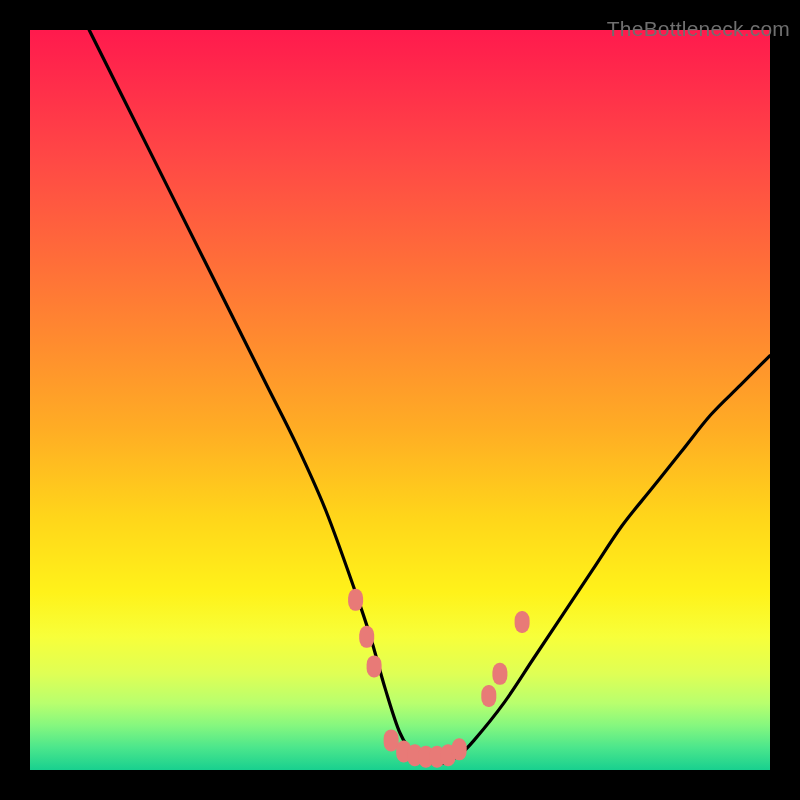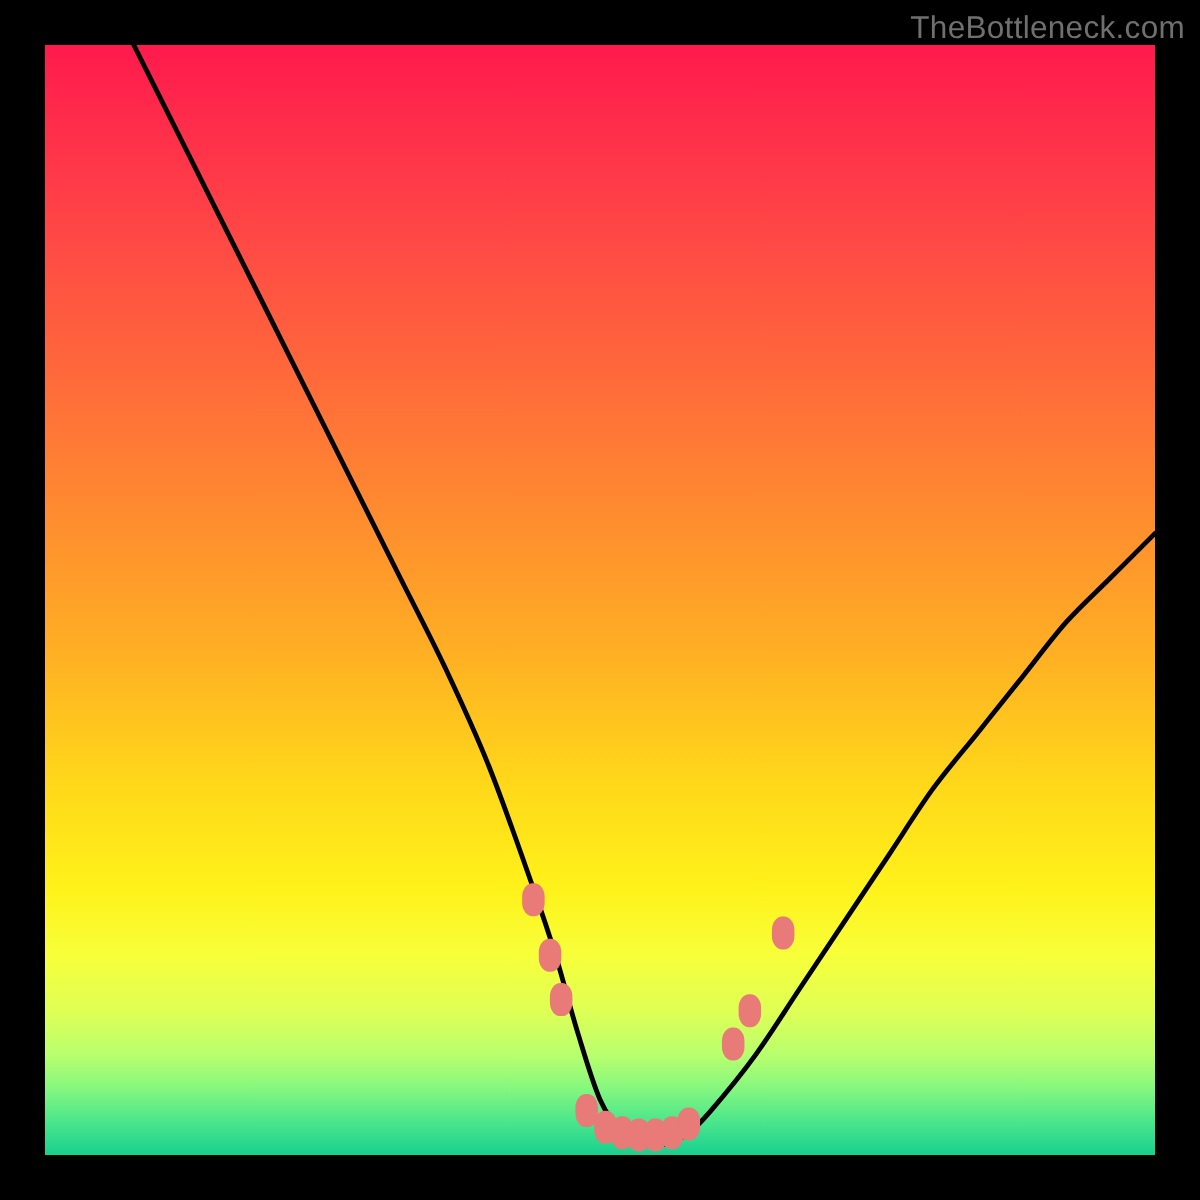--- a/index.html
+++ b/index.html
@@ -44,21 +44,21 @@
   .svg-layer {
     position: absolute;
     left: 0;
     top: 0;
     width: 740px;
     height: 740px;
     overflow: visible;
   }
   .watermark {
     position: absolute;
-    top: 7px;
+    top: 17px;
     right: 10px;
     color: #6f6f6f;
     font-size: 21px;
     font-weight: 400;
     letter-spacing: 0.2px;
     user-select: none;
   }
 </style>
 </head>
 <body>

